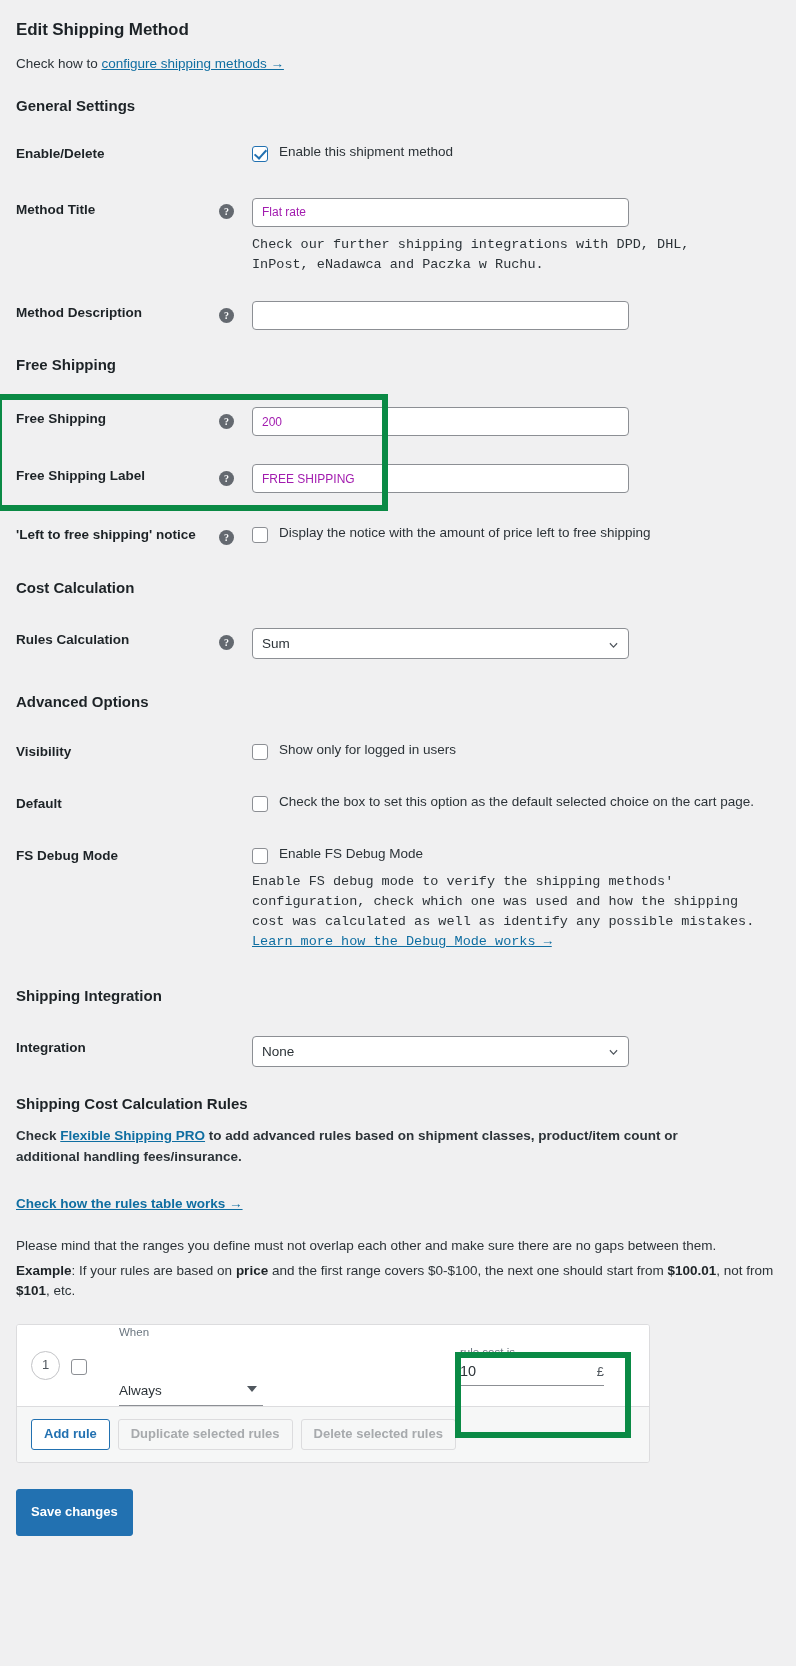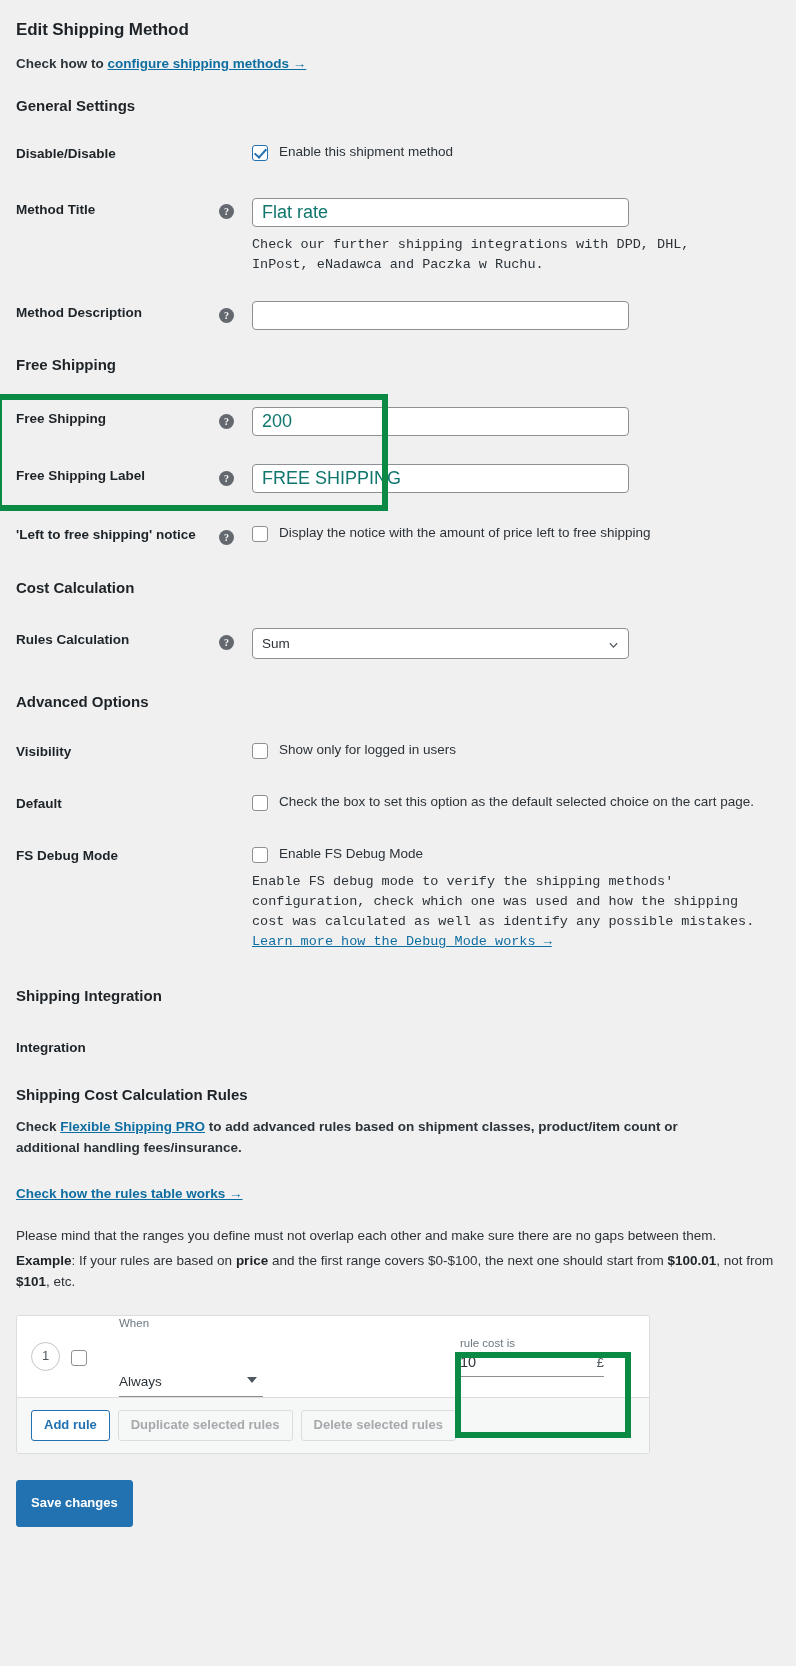--- a/index.html
+++ b/index.html
@@ -30,21 +30,20 @@
     font-size: 17px;
     font-weight: bold;
     color: #1d2327;
     margin: 10px 0 0 0;
     letter-spacing: -0.1px;
   }
   .subtitle {
     font-size: 13.5px;
     color: #2c3338;
     margin: 16px 0 0 0;
-    font-weight: bold;
   }
   .section-title {
     font-size: 15px;
     font-weight: bold;
     color: #1d2327;
     margin: 0;
   }
   a.link {
     color: #0f6ea1;
     text-decoration: underline;
@@ -95,23 +94,23 @@
 
   
   input.text-input {
     width: 377px;
     height: 29px;
     box-sizing: border-box;
     border: 1px solid #8c8f94;
     border-radius: 4px;
     background: #ffffff;
     padding: 0 9px;
-    font-size: 18px;
+    font-size: 12px;
     font-family: "Liberation Sans", sans-serif;
-    color: #0f766e;
+    color: #a21caf;
     outline: none;
   }
   select.select-input {
     width: 377px;
     height: 31px;
     box-sizing: border-box;
     border: 1px solid #8c8f94;
     border-radius: 4px;
     background-color: #ffffff;
     padding: 0 28px 0 9px;
@@ -134,21 +133,21 @@
     top: 50%;
     margin-top: -3px;
     width: 9px;
     height: 9px;
     pointer-events: none;
   }
 
   
   .cb-line {
     display: flex;
-    align-items: center;
+    align-items: flex-end;
   }
   .cbox {
     width: 16px;
     height: 16px;
     flex: 0 0 16px;
     box-sizing: border-box;
     border: 1px solid #8c8f94;
     border-radius: 3px;
     background: #ffffff;
     position: relative;
@@ -373,21 +372,21 @@
 
     <div class="vspace-m"></div>
 
     
     <h2 class="section-title">General Settings</h2>
 
     <div style="height:28px"></div>
 
     
     <div class="row">
-      <div class="label-cell">Disable/Disable</div>
+      <div class="label-cell">Enable/Delete</div>
       <div class="help-cell"></div>
       <div class="field-cell">
         <div class="cb-line">
           <div class="cbox checked"></div>
           <div class="cb-text">Enable this shipment method</div>
         </div>
       </div>
     </div>
 
     <div class="vspace-l"></div>
@@ -527,20 +526,30 @@
     <div class="vspace-l"></div>
 
     
     <h2 class="section-title">Shipping Integration</h2>
 
     <div style="height:32px"></div>
 
     <div class="row">
       <div class="label-cell">Integration</div>
       <div class="help-cell"></div>
+      <div class="field-cell">
+        <span class="select-wrap">
+          <select class="select-input">
+            <option>None</option>
+          </select>
+          <svg class="chev" viewBox="0 0 10 7">
+            <path d="M1 1 L5 5.4 L9 1" fill="none" stroke="#50575e" stroke-width="1.3"></path>
+          </svg>
+        </span>
+      </div>
     </div>
 
     <div style="height:28px"></div>
 
     
     <h2 class="section-title">Shipping Cost Calculation Rules</h2>
 
     <div style="height:14px"></div>
 
     <p class="body-text" style="margin:0; font-weight:bold; max-width:700px;"><span>Check </span><a class="link">Flexible Shipping PRO</a><span> to add advanced rules based on shipment classes, product/item count or additional handling fees/insurance.</span></p>

